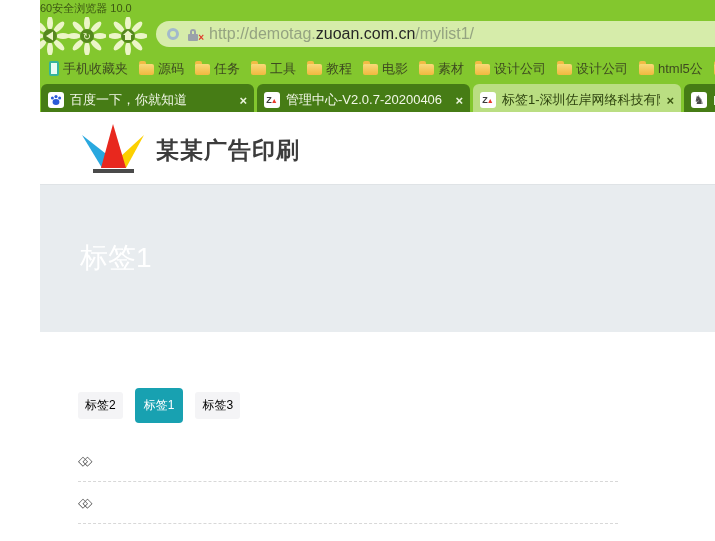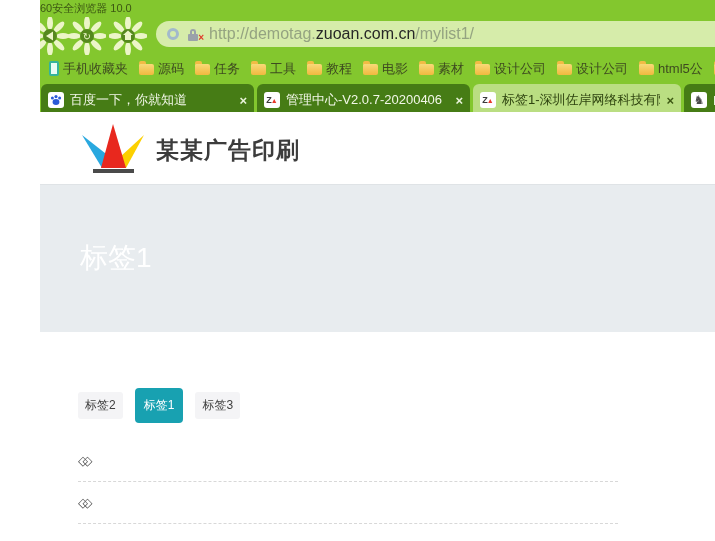--- a/index.html
+++ b/index.html
@@ -57,21 +57,21 @@
   .logo { position:absolute; left:40px; top:10px; display:flex; align-items:center; gap:10px; }
   .logo-text { font-size:23px; font-weight:700; color:#3c3c3c; letter-spacing:1px; line-height:52px; }
   .mainnav { position:absolute; right:12px; top:0; height:72px; display:flex; align-items:center; gap:34px; }
   .mainnav a { font-size:14px; color:#5f5f5f; text-decoration:none; white-space:nowrap; cursor:pointer; }
 
   .banner { position:absolute; left:0; top:72px; width:715px; height:148px; background:#e8ecef;
     border-top:1px solid #dfe3e6; }
   .banner h1 { position:absolute; left:40px; top:54px; font-size:28px; font-weight:400; color:#ffffff; }
 
   .ctabs { position:absolute; left:38px; top:276px; height:34px; display:flex; align-items:center; gap:12px; }
-  .ctab { border:none; font-family:inherit; font-size:12px; padding:5px 7px; background:#f4f4f6; color:#404040;
+  .ctab { border:none; font-family:inherit; font-size:12px; padding:5px 7px; background:#f4f4f6; color:#000000;
     border-radius:3px; cursor:pointer; }
   .ctab.active { padding:9px 9px; background:#18a1b1; color:#fff; border-radius:4px; }
 
   .newslist { position:absolute; left:38px; top:328px; right:0; list-style:none; }
   .newslist li { height:42px; display:flex; align-items:center; border-bottom:1px dashed #d8d8d8;
     font-size:14px; color:#3d3d3d; cursor:pointer; }
   .bullet { letter-spacing:-0.42em; margin-right:0.5em; color:#4a4a4a; font-size:13px; }
 </style>
 </head>
 <body>

